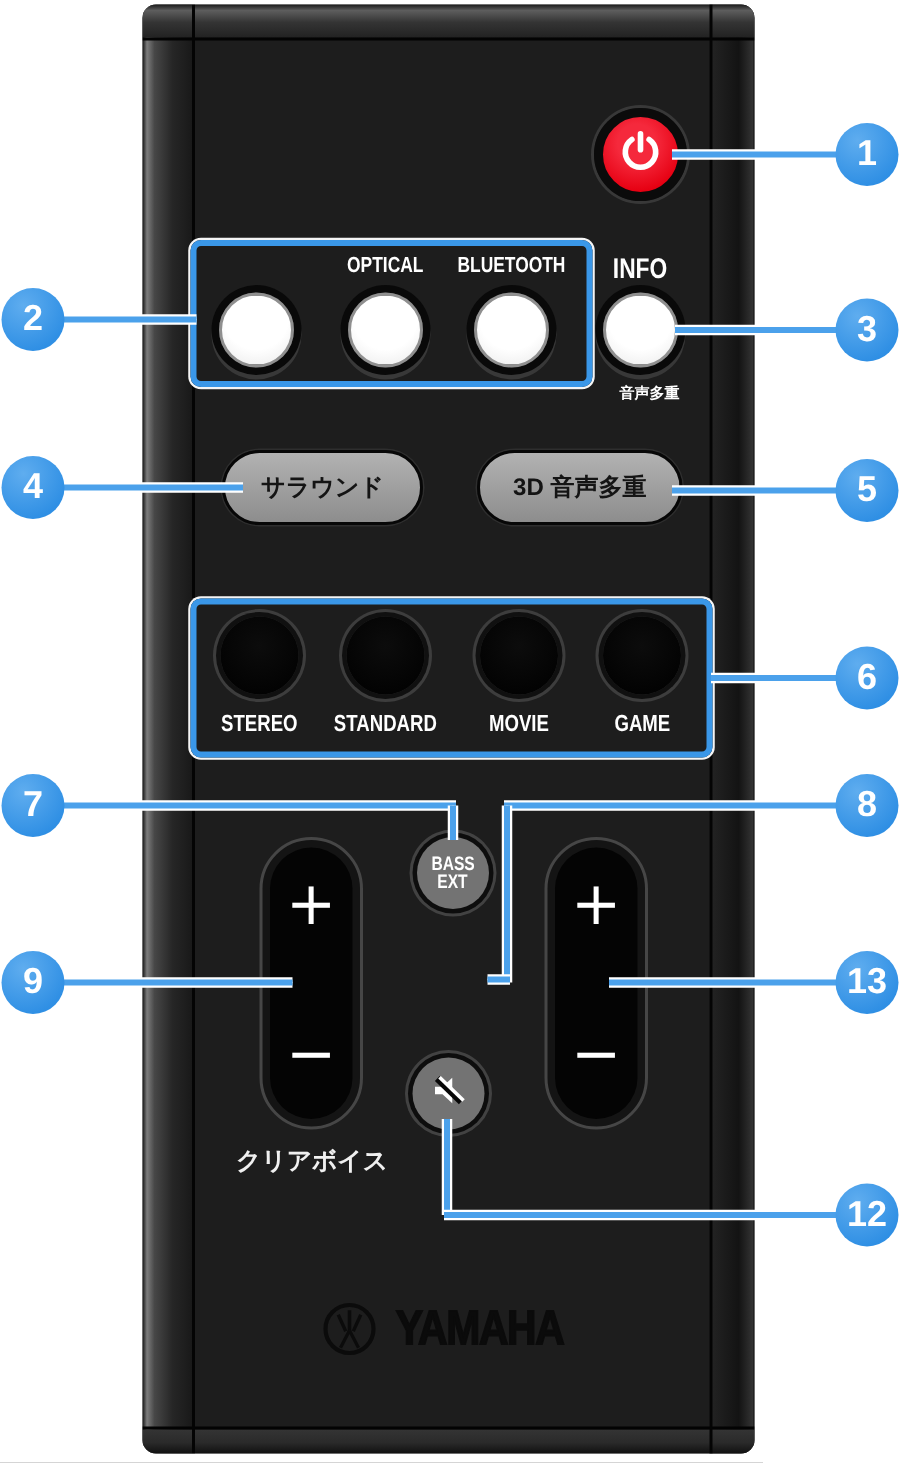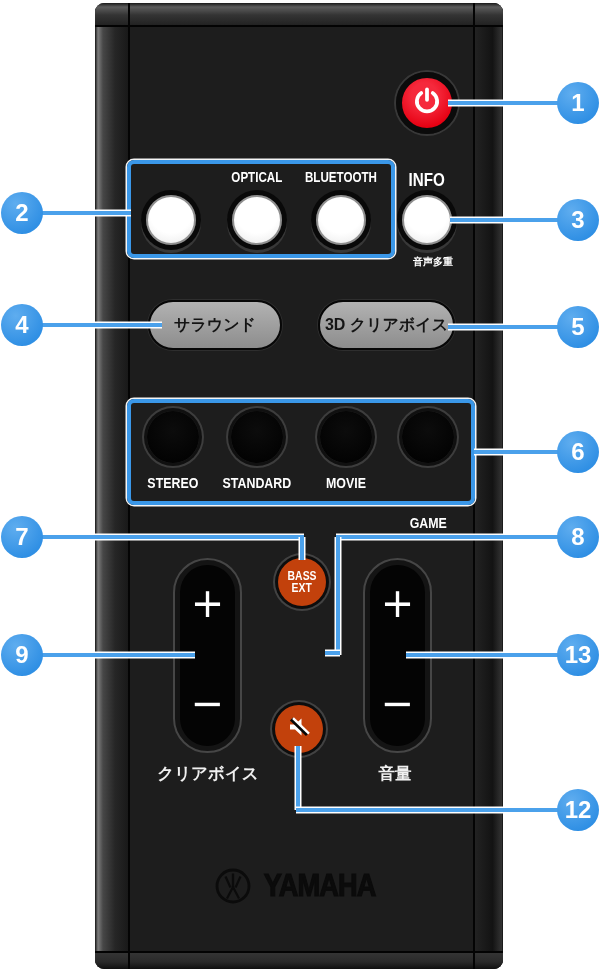--- a/index.html
+++ b/index.html
@@ -22,21 +22,21 @@
   .white-btn{width:50px;height:50px;border-radius:50%;box-sizing:border-box;
           background:radial-gradient(circle at 50% 32%,#ffffff 55%,#e9e9e9 100%);
           border:2px solid #8f8f8f;
           box-shadow:0 0 0 5px #090909,0 3px 0 5px #383838;}
   .power-btn{width:62px;height:62px;border-radius:50%;box-sizing:border-box;border:6px solid #0b0b0b;
           background:radial-gradient(circle at 45% 35%,#f5293c 30%,#e60012 75%,#c40010 100%);
           box-shadow:0 0 0 2px #383838;display:flex;align-items:center;justify-content:center;}
   .scene-btn{width:52px;height:52px;border-radius:50%;
           background:radial-gradient(circle at 50% 38%,#0c0c0c,#020202 80%);
           box-shadow:0 0 0 3px #101010,0 0 0 5px #3d3d3d;}
-  .small-btn{border-radius:50%;background:#c2410c;color:#fff;
+  .small-btn{border-radius:50%;background:#737373;color:#fff;
           box-shadow:0 0 0 3px #0d0d0d,0 0 0 5px #424242;
           display:flex;align-items:center;justify-content:center;flex-direction:column;}
   .pill{height:50px;border-radius:26px;box-sizing:border-box;border:2px solid #070707;
           background:linear-gradient(180deg,#b2b2b2,#8d8d8d);
           color:#141414;font-weight:700;font-size:16px;
           display:flex;align-items:center;justify-content:center;
           box-shadow:0 0 0 1px #2e2e2e;}
   .rocker{width:69px;height:195px;border-radius:36px;box-sizing:border-box;
           border:2px solid #464646;background:#141414;}
   .rocker-inner{position:absolute;left:5px;top:5px;width:55px;height:181px;border-radius:28px;background:#040404;}
@@ -91,48 +91,47 @@
   <div class="abs white-btn" style="left:232px;top:195px;"></div>
   <div class="abs white-btn" style="left:316px;top:195px;"></div>
   <div class="abs white-btn" style="left:402px;top:195px;"></div>
 
   <div class="abs label" style="left:383px;top:255px;width:100px;font-size:10px;">音声多重</div>
 
   <div class="abs pill" style="left:148px;top:300px;width:134px;">
     <span>サラウンド</span>
   </div>
   <div class="abs pill" style="left:318px;top:300px;width:137px;">
-    <span>3D クリアボイス</span>
+    <span>3D 音声多重</span>
   </div>
 
   <div class="abs bluebox" style="left:127px;top:399px;width:340px;height:98px;"></div>
 
   <div class="abs scene-btn" style="left:147px;top:411px;"></div>
   <div class="abs scene-btn" style="left:231px;top:411px;"></div>
   <div class="abs scene-btn" style="left:320px;top:411px;"></div>
   <div class="abs scene-btn" style="left:402px;top:411px;"></div>
 
   <div class="abs label" style="left:125px;top:474px;width:96px;font-size:15.5px;text-decoration:underline;"><span class="cond">STEREO</span></div>
   <div class="abs label" style="left:209px;top:474px;width:96px;font-size:15.5px;"><span class="cond">STANDARD</span></div>
   <div class="abs label" style="left:298px;top:474px;width:96px;font-size:15.5px;"><span class="cond">MOVIE</span></div>
-  <div class="abs label" style="left:380px;top:474px;width:96px;font-size:15.5px;margin-top:40px;"><span class="cond">GAME</span></div>
+  <div class="abs label" style="left:380px;top:474px;width:96px;font-size:15.5px;"><span class="cond">GAME</span></div>
 
   <div class="abs rocker" style="left:173px;top:558px;">
     <div class="rocker-inner"></div>
     <div class="rk-sign" style="top:23px;">+</div>
     <div class="rk-sign" style="top:123px;">−</div>
   </div>
   <div class="abs rocker" style="left:363px;top:558px;">
     <div class="rocker-inner"></div>
     <div class="rk-sign" style="top:23px;">+</div>
     <div class="rk-sign" style="top:123px;">−</div>
   </div>
 
   <div class="abs label" style="left:128px;top:763px;width:160px;font-size:16.5px;color:#f0f0f0;">クリアボイス</div>
-  <div class="abs label" style="left:335px;top:763px;width:120px;font-size:16.5px;color:#f0f0f0;">音量</div>
 
   <div class="abs small-btn" style="left:278px;top:558px;width:48px;height:48px;">
     <span class="cond" style="font-size:13px;font-weight:700;line-height:12px;">BASS</span>
     <span class="cond" style="font-size:13px;font-weight:700;line-height:12px;">EXT</span>
   </div>
   <div class="abs small-btn" style="left:275px;top:705px;width:48px;height:48px;">
     <span>
       <svg width="26" height="26" viewBox="0 0 26 26">
         <polygon points="4,10.5 9,10.5 15.5,4.5 15.5,21.5 9,15.5 4,15.5" fill="#ffffff"></polygon>
         <line x1="5.5" y1="5" x2="21.5" y2="20.5" stroke="#070707" stroke-width="4.5"></line>

